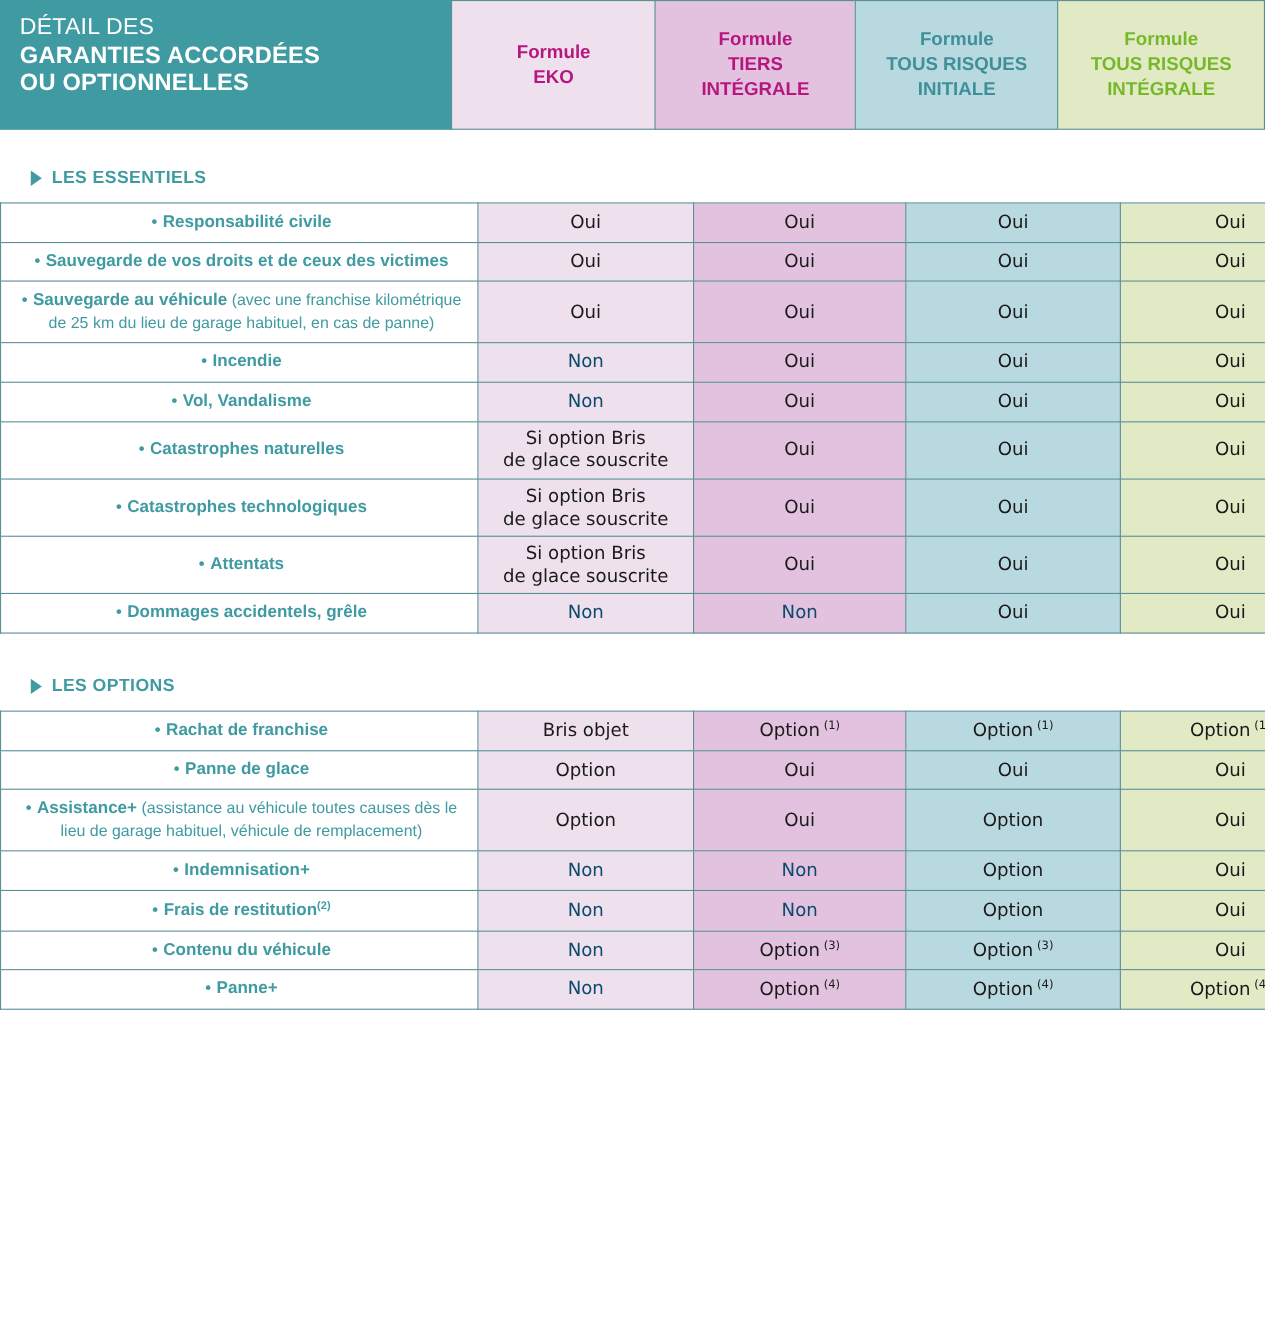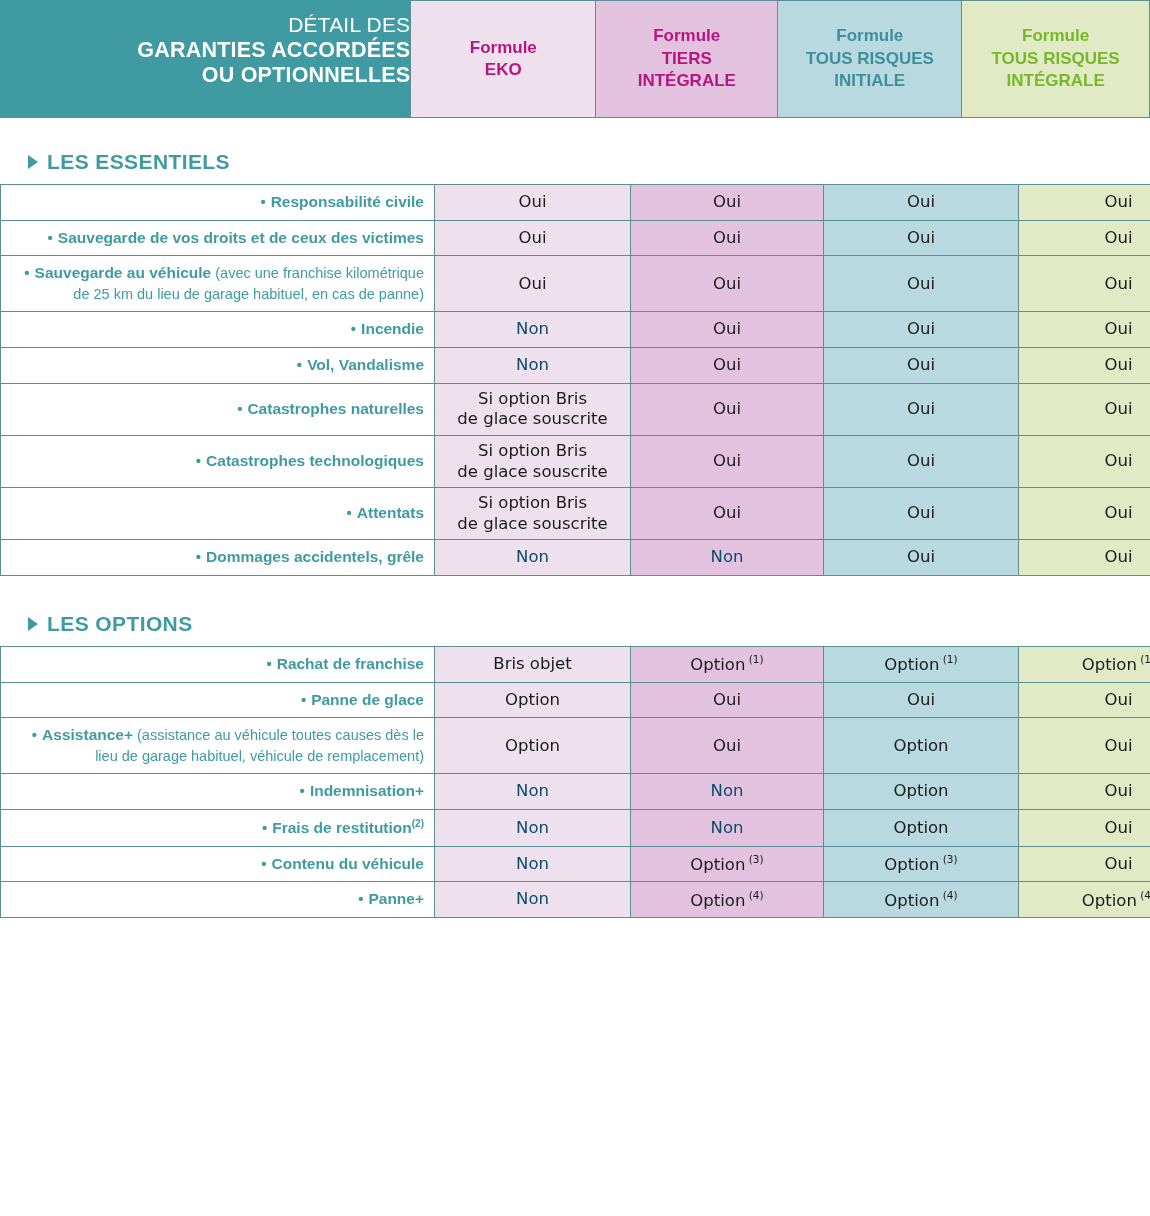--- a/index.html
+++ b/index.html
@@ -8,21 +8,21 @@
     background: #ffffff;
   }
   body {
     width: 1150px;
     height: 1216px;
     font-family: "Liberation Sans", sans-serif;
     overflow: hidden;
   }
 
   
-  .col-label { width: 434px; text-align: right; }
+  .col-label { width: 434px; }
   .col-eko   { width: 196px; }
   .col-tiers { width: 193px; }
   .col-init  { width: 195px; }
   .col-integ { width: 200px; }
 
   
   .header-row {
     display: flex;
     width: 1150px;
     height: 118px;
@@ -61,21 +61,21 @@
   .hc-tiers { background: #e2c2de; color: #b5177e; }
   .hc-init  { background: #b9d9e0; color: #3f8f99; }
   .hc-integ { background: #e1eac5; color: #76b82a; }
 
   
   .section-title {
     display: flex;
     align-items: center;
     gap: 9px;
     color: #3f9ba1;
-    font-size: 21px;
+    font-size: 16px;
     font-weight: 700;
     letter-spacing: 0.4px;
     padding-left: 28px;
     height: 44px;
   }
   .tri-icon {
     width: 0; height: 0;
     border-left: 10px solid #3f9ba1;
     border-top: 7px solid transparent;
     border-bottom: 7px solid transparent;
@@ -95,21 +95,21 @@
     padding: 0;
     vertical-align: middle;
   }
   td.label {
     background: #ffffff;
     color: #3f9ba1;
     font-size: 15.5px;
     font-weight: 700;
     padding: 7px 10px 7px 14px;
     line-height: 1.33;
-    text-align: right;
+    text-align: center;
   }
   td.label .bullet {
     color: #3f9ba1;
     font-size: 15px;
     margin-right: 5px;
   }
   td.label .note {
     font-weight: 400;
     font-size: 14.5px;
   }

